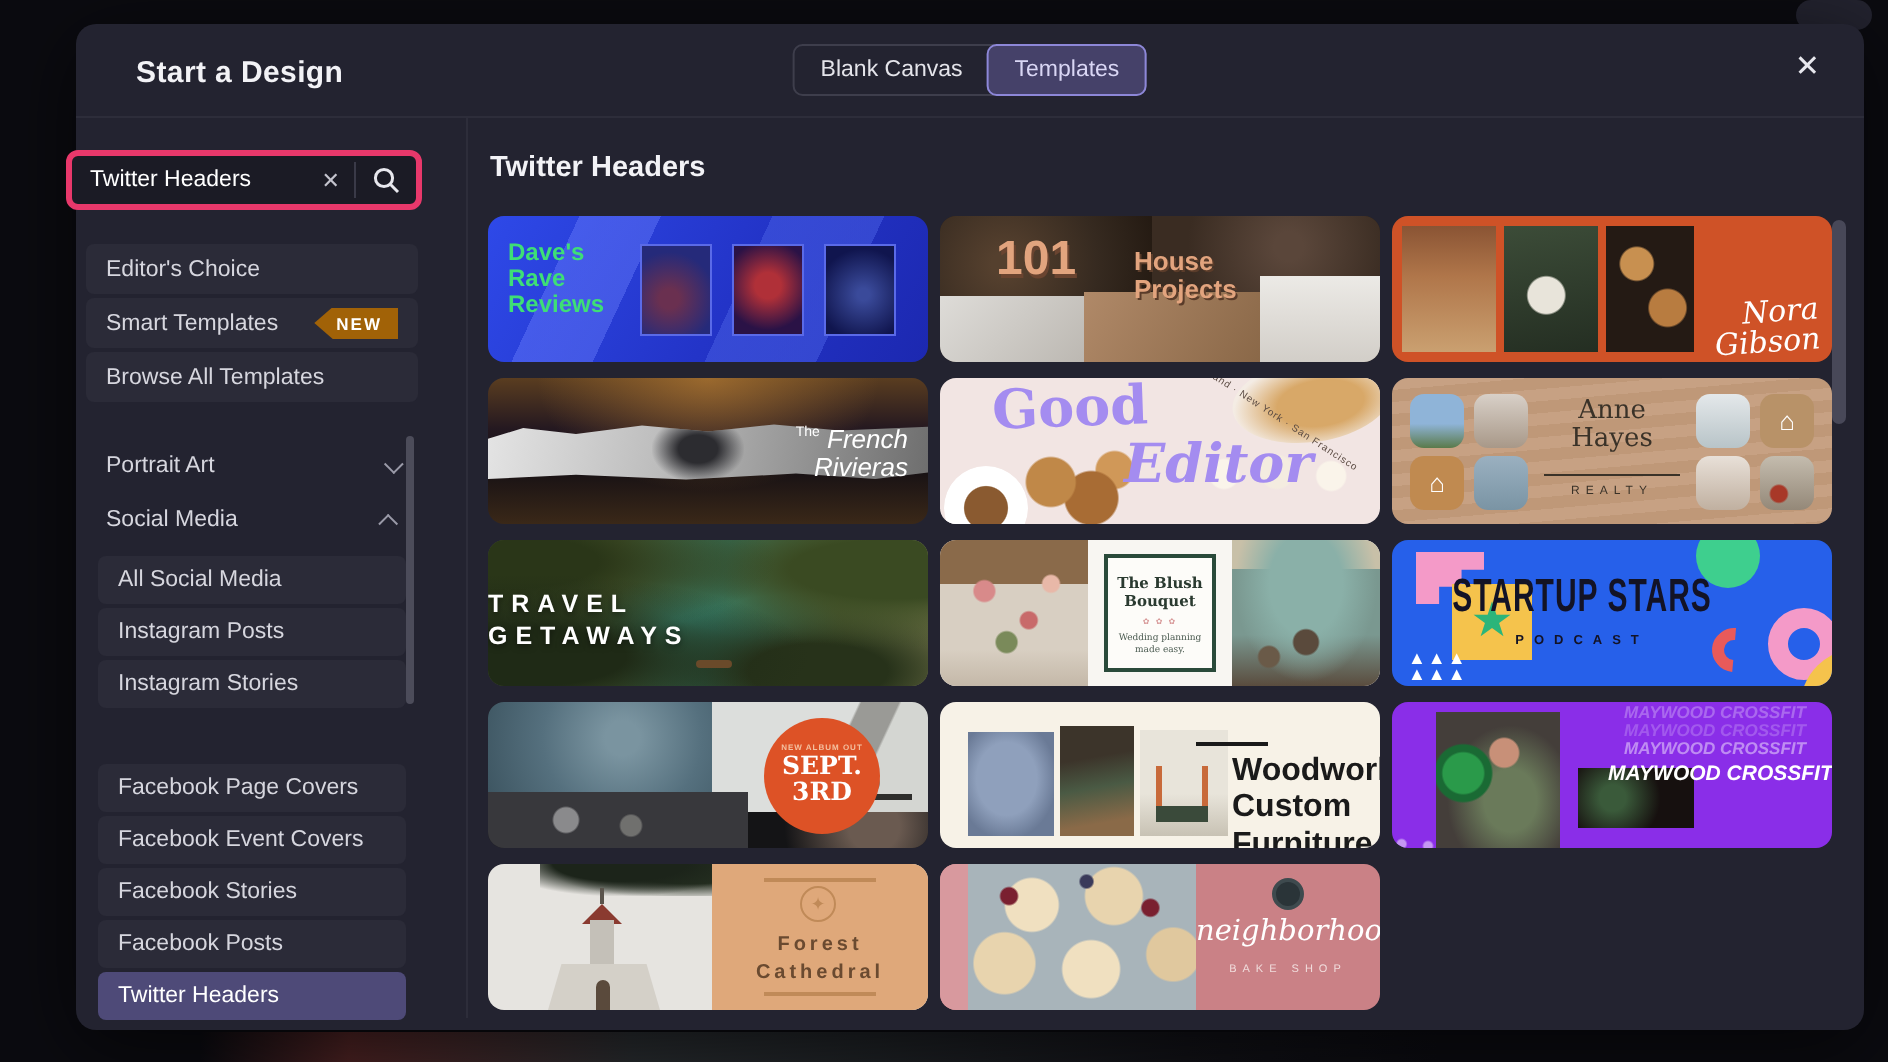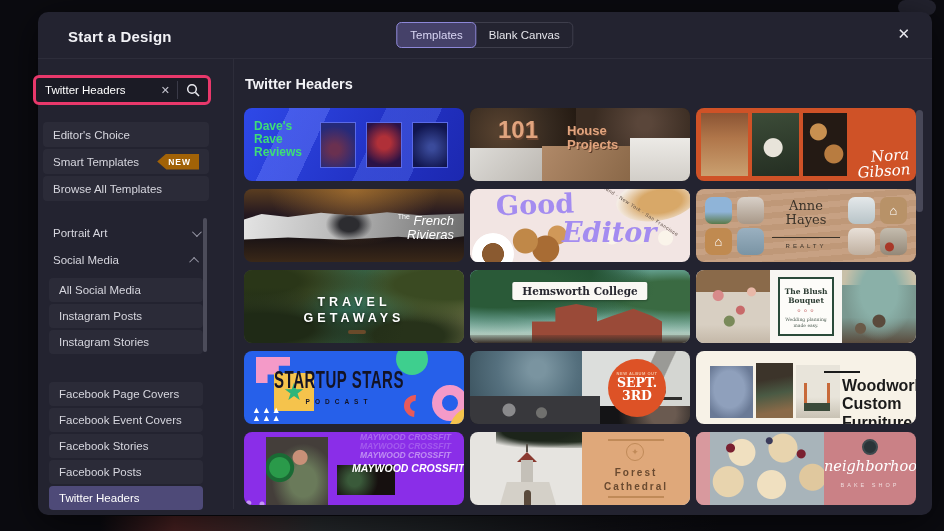--- a/index.html
+++ b/index.html
@@ -107,21 +107,21 @@
   .t6-sub{left:76px;top:48px;width:68px;text-align:center;font-size:6px;letter-spacing:3px;color:#3a3228;border-top:1px solid #3a3228;padding-top:5px;box-sizing:border-box;}
 
   
   .t7{background:linear-gradient(100deg,#3d4a2a,#5a6b3a 28%,#3a8a78 52%,#6b7a4a 78%,#8a8a5a);}
   .t7::before{content:"";position:absolute;inset:0;background:
     radial-gradient(ellipse at 8% 80%,#1f2a16 18%,transparent 50%),
     radial-gradient(ellipse at 5% 15%,#2a3618 15%,transparent 45%),
     radial-gradient(ellipse at 92% 20%,#3a4a22 18%,transparent 48%),
     radial-gradient(ellipse at 75% 90%,#27321a 15%,transparent 42%),
     radial-gradient(ellipse at 50% 65%,rgba(58,170,154,.6) 12%,transparent 45%);}
-  .t7-title{left:0;right:0;top:24px;text-align:center;color:#fff;font-weight:bold;font-size:12.5px;letter-spacing:4px;line-height:1.3;text-shadow:0 1px 3px rgba(0,0,0,.5);}
+  .t7-title{left:0;right:0;top:24px;color:#fff;font-weight:bold;font-size:12.5px;letter-spacing:4px;line-height:1.3;text-shadow:0 1px 3px rgba(0,0,0,.5);}
   .t7-boat{left:104px;top:60px;width:18px;height:4px;background:#6a4a2a;border-radius:2px;}
 
   
   .t8{background:linear-gradient(180deg,#8ad0d4 0 55%,#b8c4b0);}
   .t8::before{content:"";position:absolute;inset:0;background:
     radial-gradient(ellipse at 12% 25%,#2a5a38 25%,transparent 58%),
     radial-gradient(ellipse at 40% 5%,#1e4a2e 18%,transparent 50%),
     radial-gradient(ellipse at 95% 35%,#3a6a42 22%,transparent 55%);}
   .t8-bldg{left:62px;top:34px;width:130px;height:39px;background:#9a4a38;clip-path:polygon(0 45%,18% 45%,18% 10%,34% 0,50% 10%,50% 45%,62% 30%,78% 12%,92% 30%,100% 45%,100% 100%,0 100%);}
   .t8-crowd{left:0;bottom:0;width:220px;height:8px;background:linear-gradient(180deg,rgba(40,32,28,.2),#38302a);}
@@ -226,22 +226,22 @@
 <body>
 
 <div class="page">
   <div class="bg-avatar"></div>
   <div class="bg-bottom"></div>
 
   <div class="modal">
     <div class="modal-title">Start a Design</div>
 
     <div class="tab-group">
+      <div class="tab">Blank Canvas</div>
       <div class="tab active">Templates</div>
-      <div class="tab">Blank Canvas</div>
     </div>
 
     <div class="close-btn">✕</div>
     <div class="hdr-divider"></div>
     <div class="side-divider"></div>
 
     <div class="quick-link" style="top:110px">
       <span>Editor's Choice</span>
     </div>
     <div class="quick-link" style="top:137px">
@@ -351,25 +351,20 @@
 Hayes</div>
         <div class="abs t6-sub">REALTY</div>
       </div>
 
       <div class="tile t7">
         <div class="abs t7-boat"></div>
         <div class="abs t7-title pre">TRAVEL
 GETAWAYS</div>
       </div>
 
-      <div class="tile t8">
-        <div class="abs t8-bldg"></div>
-        <div class="abs t8-crowd"></div>
-        <div class="abs t8-label">Hemsworth College</div>
-      </div>
 
       <div class="tile t9">
         <div class="abs t9-left"></div>
         <div class="abs t9-right"></div>
         <div class="abs t9-card">
           <div class="t9-title pre">The Blush
 Bouquet</div>
           <div class="t9-fl">✿ ✿ ✿</div>
           <div class="t9-sub pre">Wedding planning
 made easy.</div>

